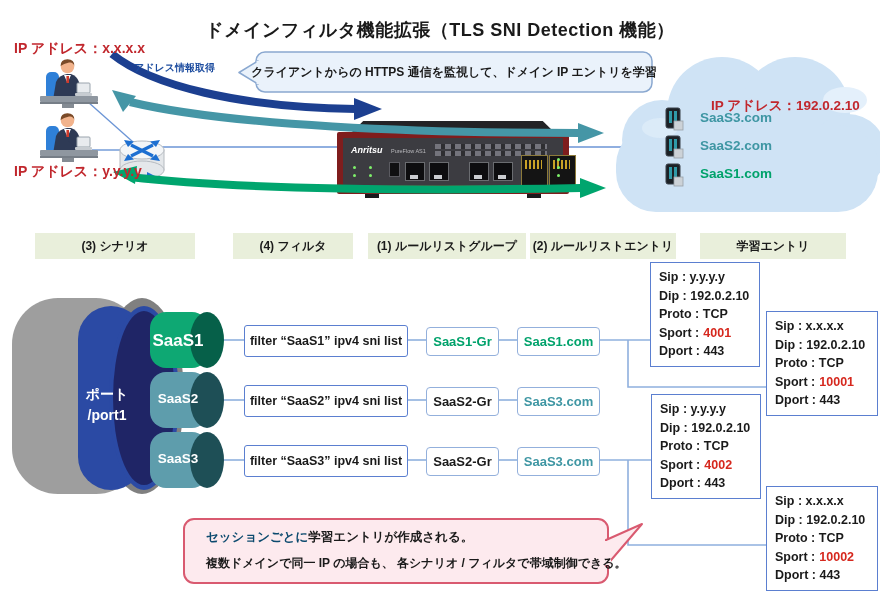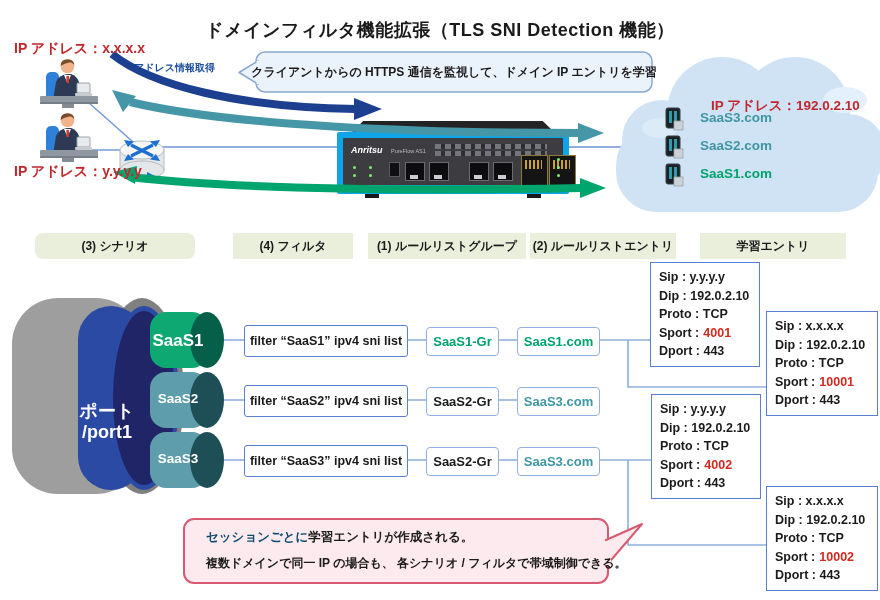--- a/index.html
+++ b/index.html
@@ -28,21 +28,21 @@
           align-items:center;justify-content:center;font-size:13px;font-weight:bold;white-space:nowrap;}
   .learn-box{background:#fff;border:1.6px solid #5b7fd0;padding:5px 8px;font-size:12.5px;font-weight:bold;
              line-height:18.5px;white-space:nowrap;}
   .sport-val{color:#d6281e;margin-left:4px;}
   .foot-line{font-size:12.5px;font-weight:bold;white-space:nowrap;}
   .foot-hl{color:#0c4a6e;}
   
   #device{left:335px;top:119px;width:238px;height:82px;}
   .dev-lid{position:absolute;left:16px;top:2px;width:204px;height:12px;background:#232326;
            clip-path:polygon(6% 0,94% 0,100% 100%,0 100%);}
-  .dev-body{position:absolute;left:2px;top:13px;width:232px;height:62px;background:#0ea5e9;border-radius:2px;}
+  .dev-body{position:absolute;left:2px;top:13px;width:232px;height:62px;background:#7f1d1d;border-radius:2px;}
   .dev-panel{position:absolute;left:6px;top:6px;right:6px;bottom:9px;background:#3c3c41;border-radius:1px;}
   .dev-brand{position:absolute;left:8px;top:7px;color:#fff;font-size:9px;font-weight:bold;font-style:italic;}
   .dev-model{position:absolute;left:48px;top:10px;color:#b9b9bd;font-size:5.5px;white-space:nowrap;}
   .vents{position:absolute;left:92px;width:112px;height:5px;
          background:repeating-linear-gradient(90deg,#74747c 0 6px,#2e2e31 6px 10px);}
   .usb{position:absolute;left:46px;top:24px;width:9px;height:13px;background:#101012;border:1px solid #5a5a60;}
   .rj45{position:absolute;top:24px;width:18px;height:17px;background:#0d0d0f;border:1px solid #6a6c70;}
   .rj45:before{content:"";position:absolute;left:4px;bottom:1px;width:8px;height:4px;background:#caccd0;}
   .sfp{position:absolute;top:17px;width:25px;height:31px;background:#141414;border:1px solid #8c7a3a;}
   .sfp:before{content:"";position:absolute;left:3px;top:4px;width:17px;height:9px;
@@ -243,27 +243,27 @@
   <div class="abs layer4 red-label" style="left:14px;top:40px;">IP アドレス：x.x.x.x</div>
   <div class="abs layer4 red-label" style="left:14px;top:163px;">IP アドレス：y.y.y.y</div>
   <div class="abs layer4 addr-label" style="left:134px;top:61px;">アドレス情報取得</div>
   <div class="abs layer4 note-top">クライアントからの HTTPS 通信を監視して、ドメイン IP エントリを学習</div>
 
   <div class="abs layer4 red-label cloud-ip" style="font-size:13.5px;">IP アドレス：192.0.2.10</div>
   <div class="abs layer4 srv-label tx-teal" style="top:110px;">SaaS3.com</div>
   <div class="abs layer4 srv-label tx-teal" style="top:138px;">SaaS2.com</div>
   <div class="abs layer4 srv-label tx-green" style="top:166px;">SaaS1.com</div>
 
-  <div class="abs layer4 col-head" style="left:35px;width:160px;border-radius:8px;">(3) シナリオ</div>
+  <div class="abs layer4 col-head" style="left:35px;width:160px;">(3) シナリオ</div>
   <div class="abs layer4 col-head" style="left:233px;width:120px;">(4) フィルタ</div>
   <div class="abs layer4 col-head" style="left:368px;width:158px;">(1) ルールリストグループ</div>
   <div class="abs layer4 col-head" style="left:530px;width:146px;">(2) ルールリストエントリ</div>
   <div class="abs layer4 col-head" style="left:700px;width:146px;">学習エントリ</div>
 
-  <div class="abs layer4 cyl-label" style="left:76px;top:384px;width:62px;font-size:18px;line-height:21px;margin-top:17px;">
+  <div class="abs layer4 cyl-label" style="left:76px;top:384px;width:62px;font-size:14px;line-height:21px;">
     <div>ポート</div>
     <div>/port1</div>
   </div>
   <div class="abs layer4 cyl-label" style="left:152px;top:331px;width:52px;font-size:17px;">SaaS1</div>
   <div class="abs layer4 cyl-label" style="left:152px;top:391px;width:52px;font-size:13.5px;">SaaS2</div>
   <div class="abs layer4 cyl-label" style="left:152px;top:451px;width:52px;font-size:13.5px;">SaaS3</div>
 
   <div class="abs layer4 rule-box" style="left:244px;top:325px;width:162px;">filter “SaaS1” ipv4 sni list</div>
   <div class="abs layer4 rule-box" style="left:244px;top:385px;width:162px;">filter “SaaS2” ipv4 sni list</div>
   <div class="abs layer4 rule-box" style="left:244px;top:445px;width:162px;">filter “SaaS3” ipv4 sni list</div>

